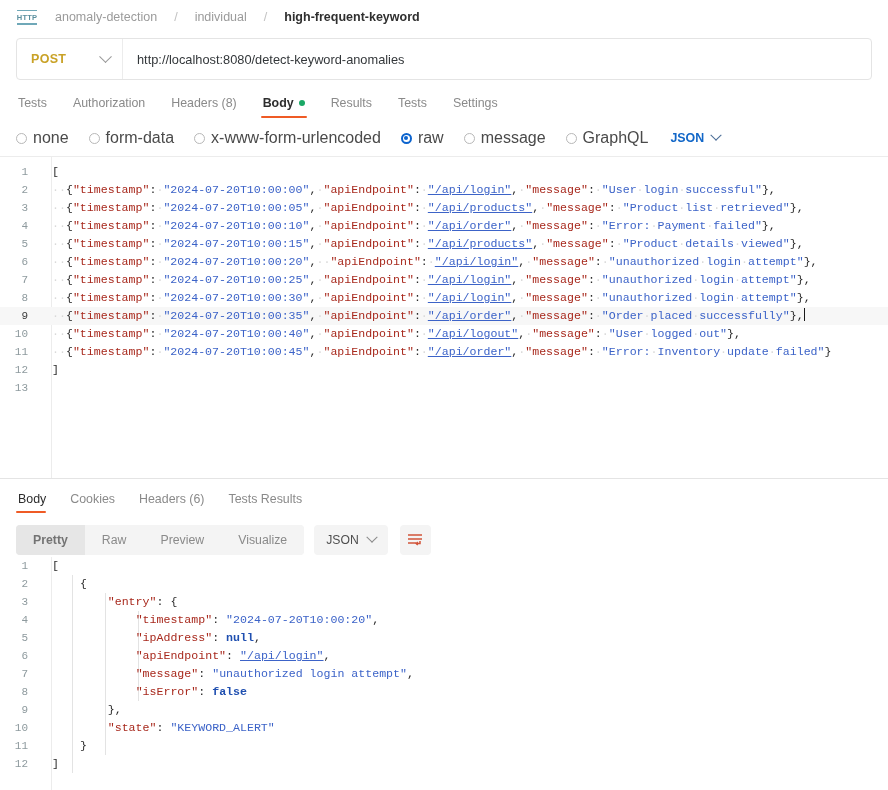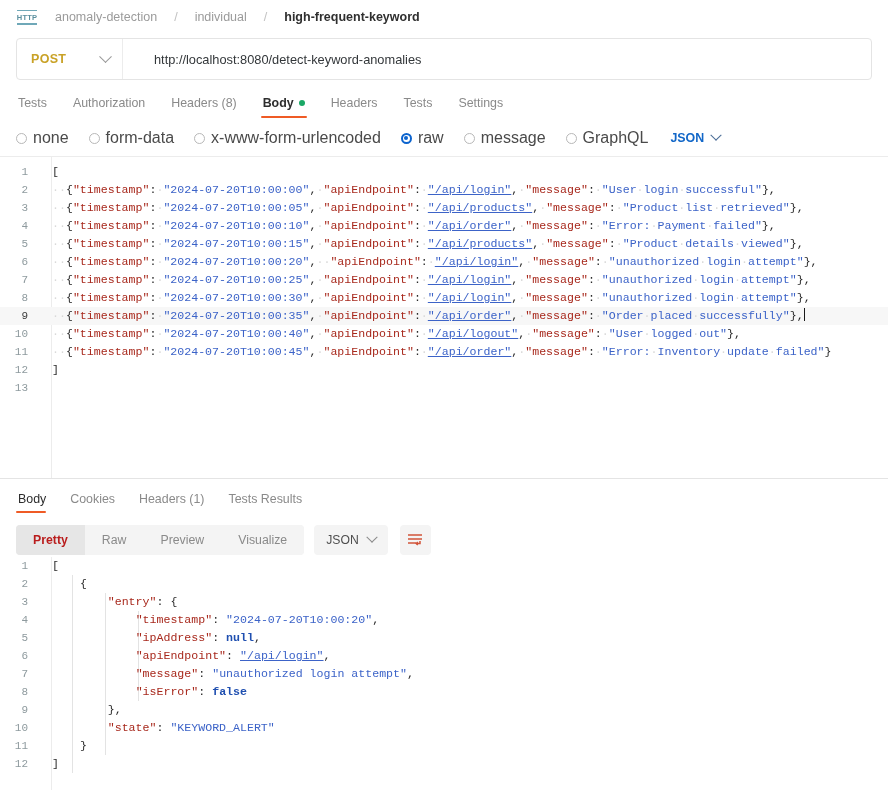--- a/index.html
+++ b/index.html
@@ -30,21 +30,21 @@
     font-size: 7.5px; font-weight: 700; color: #5a8f9e; letter-spacing: .2px;
   }
   .crumb { font-size: 12.5px; color: #9b9b9b; white-space: nowrap; }
   .crumb.active { color: #2f2f2f; font-weight: 700; }
   .crumb-sep { font-size: 12.5px; color: #c2c2c2; }
 
   
   .url-row { padding: 4px 16px 0 16px; flex: none; }
   .url-bar {
     height: 42px; border: 1px solid #e4e4e4; border-radius: 4px;
-    display: flex; align-items: stretch; background: #fff; gap: 17px;
+    display: flex; align-items: stretch; background: #fff;
   }
   .method-box {
     width: 106px; display: flex; align-items: center;
     justify-content: space-between; padding: 0 12px 0 14px;
     border-right: 1px solid #ececec;
   }
   .method-label { font-size: 12.5px; font-weight: 700; color: #c9a227; letter-spacing: .3px; }
   .chev { width: 9px; height: 9px; border-right: 1.4px solid #9a9a9a; border-bottom: 1.4px solid #9a9a9a;
           transform: rotate(45deg) translate(-2px,-2px); }
   .url-input {
@@ -147,21 +147,21 @@
 
   .resp-ctrls {
     display: flex; align-items: center; gap: 8px;
     padding: 9px 16px 0 16px; flex: none; height: 44px;
   }
   .seg-group { display: flex; background: #f4f4f4; border-radius: 4px; overflow: hidden; height: 30px; }
   .seg {
     padding: 0 17px; display: flex; align-items: center;
     font-size: 12.3px; color: #8a8a8a; background: #f4f4f4;
   }
-  .seg.sel { background: #e6e6e6; color: #b91c1c; font-weight: 700; justify-content: center; }
+  .seg.sel { background: #e6e6e6; color: #737373; font-weight: 700; justify-content: center; }
   .fmt-pill {
     display: flex; align-items: center; gap: 9px; padding: 0 12px; height: 30px;
     background: #f4f4f4; border-radius: 4px; margin-left: 2px;
   }
   .fmt-pill-lbl { font-size: 12.2px; color: #4e4e4e; }
   .chev-gray { width: 8px; height: 8px; border-right: 1.3px solid #8a8a8a; border-bottom: 1.3px solid #8a8a8a;
                transform: rotate(45deg) translate(-2px,-2px); }
   .wrap-btn {
     width: 31px; height: 30px; background: #f4f4f4; border-radius: 4px;
     display: flex; align-items: center; justify-content: center; margin-left: 4px;
@@ -207,21 +207,21 @@
       <span>Authorization</span>
     </div>
     <div class="tab">
       <span>Headers (8)</span>
     </div>
     <div class="tab sel">
       <span>Body</span>
       <span class="dot-green"></span>
     </div>
     <div class="tab">
-      <span>Headers</span>
+      <span>Results</span>
     </div>
     <div class="tab">
       <span>Tests</span>
     </div>
     <div class="tab">
       <span>Settings</span>
     </div>
   </div>
 
   <div class="body-opts">
@@ -279,21 +279,21 @@
   <div class="resp-divider"></div>
 
   <div class="resp-tabs">
     <div class="rtab sel">
       <span>Body</span>
     </div>
     <div class="rtab">
       <span>Cookies</span>
     </div>
     <div class="rtab">
-      <span>Headers (1)</span>
+      <span>Headers (6)</span>
     </div>
     <div class="rtab">
       <span>Tests Results</span>
     </div>
   </div>
 
   <div class="resp-ctrls">
     <div class="seg-group">
       <div class="seg sel">
         <span>Pretty</span>

